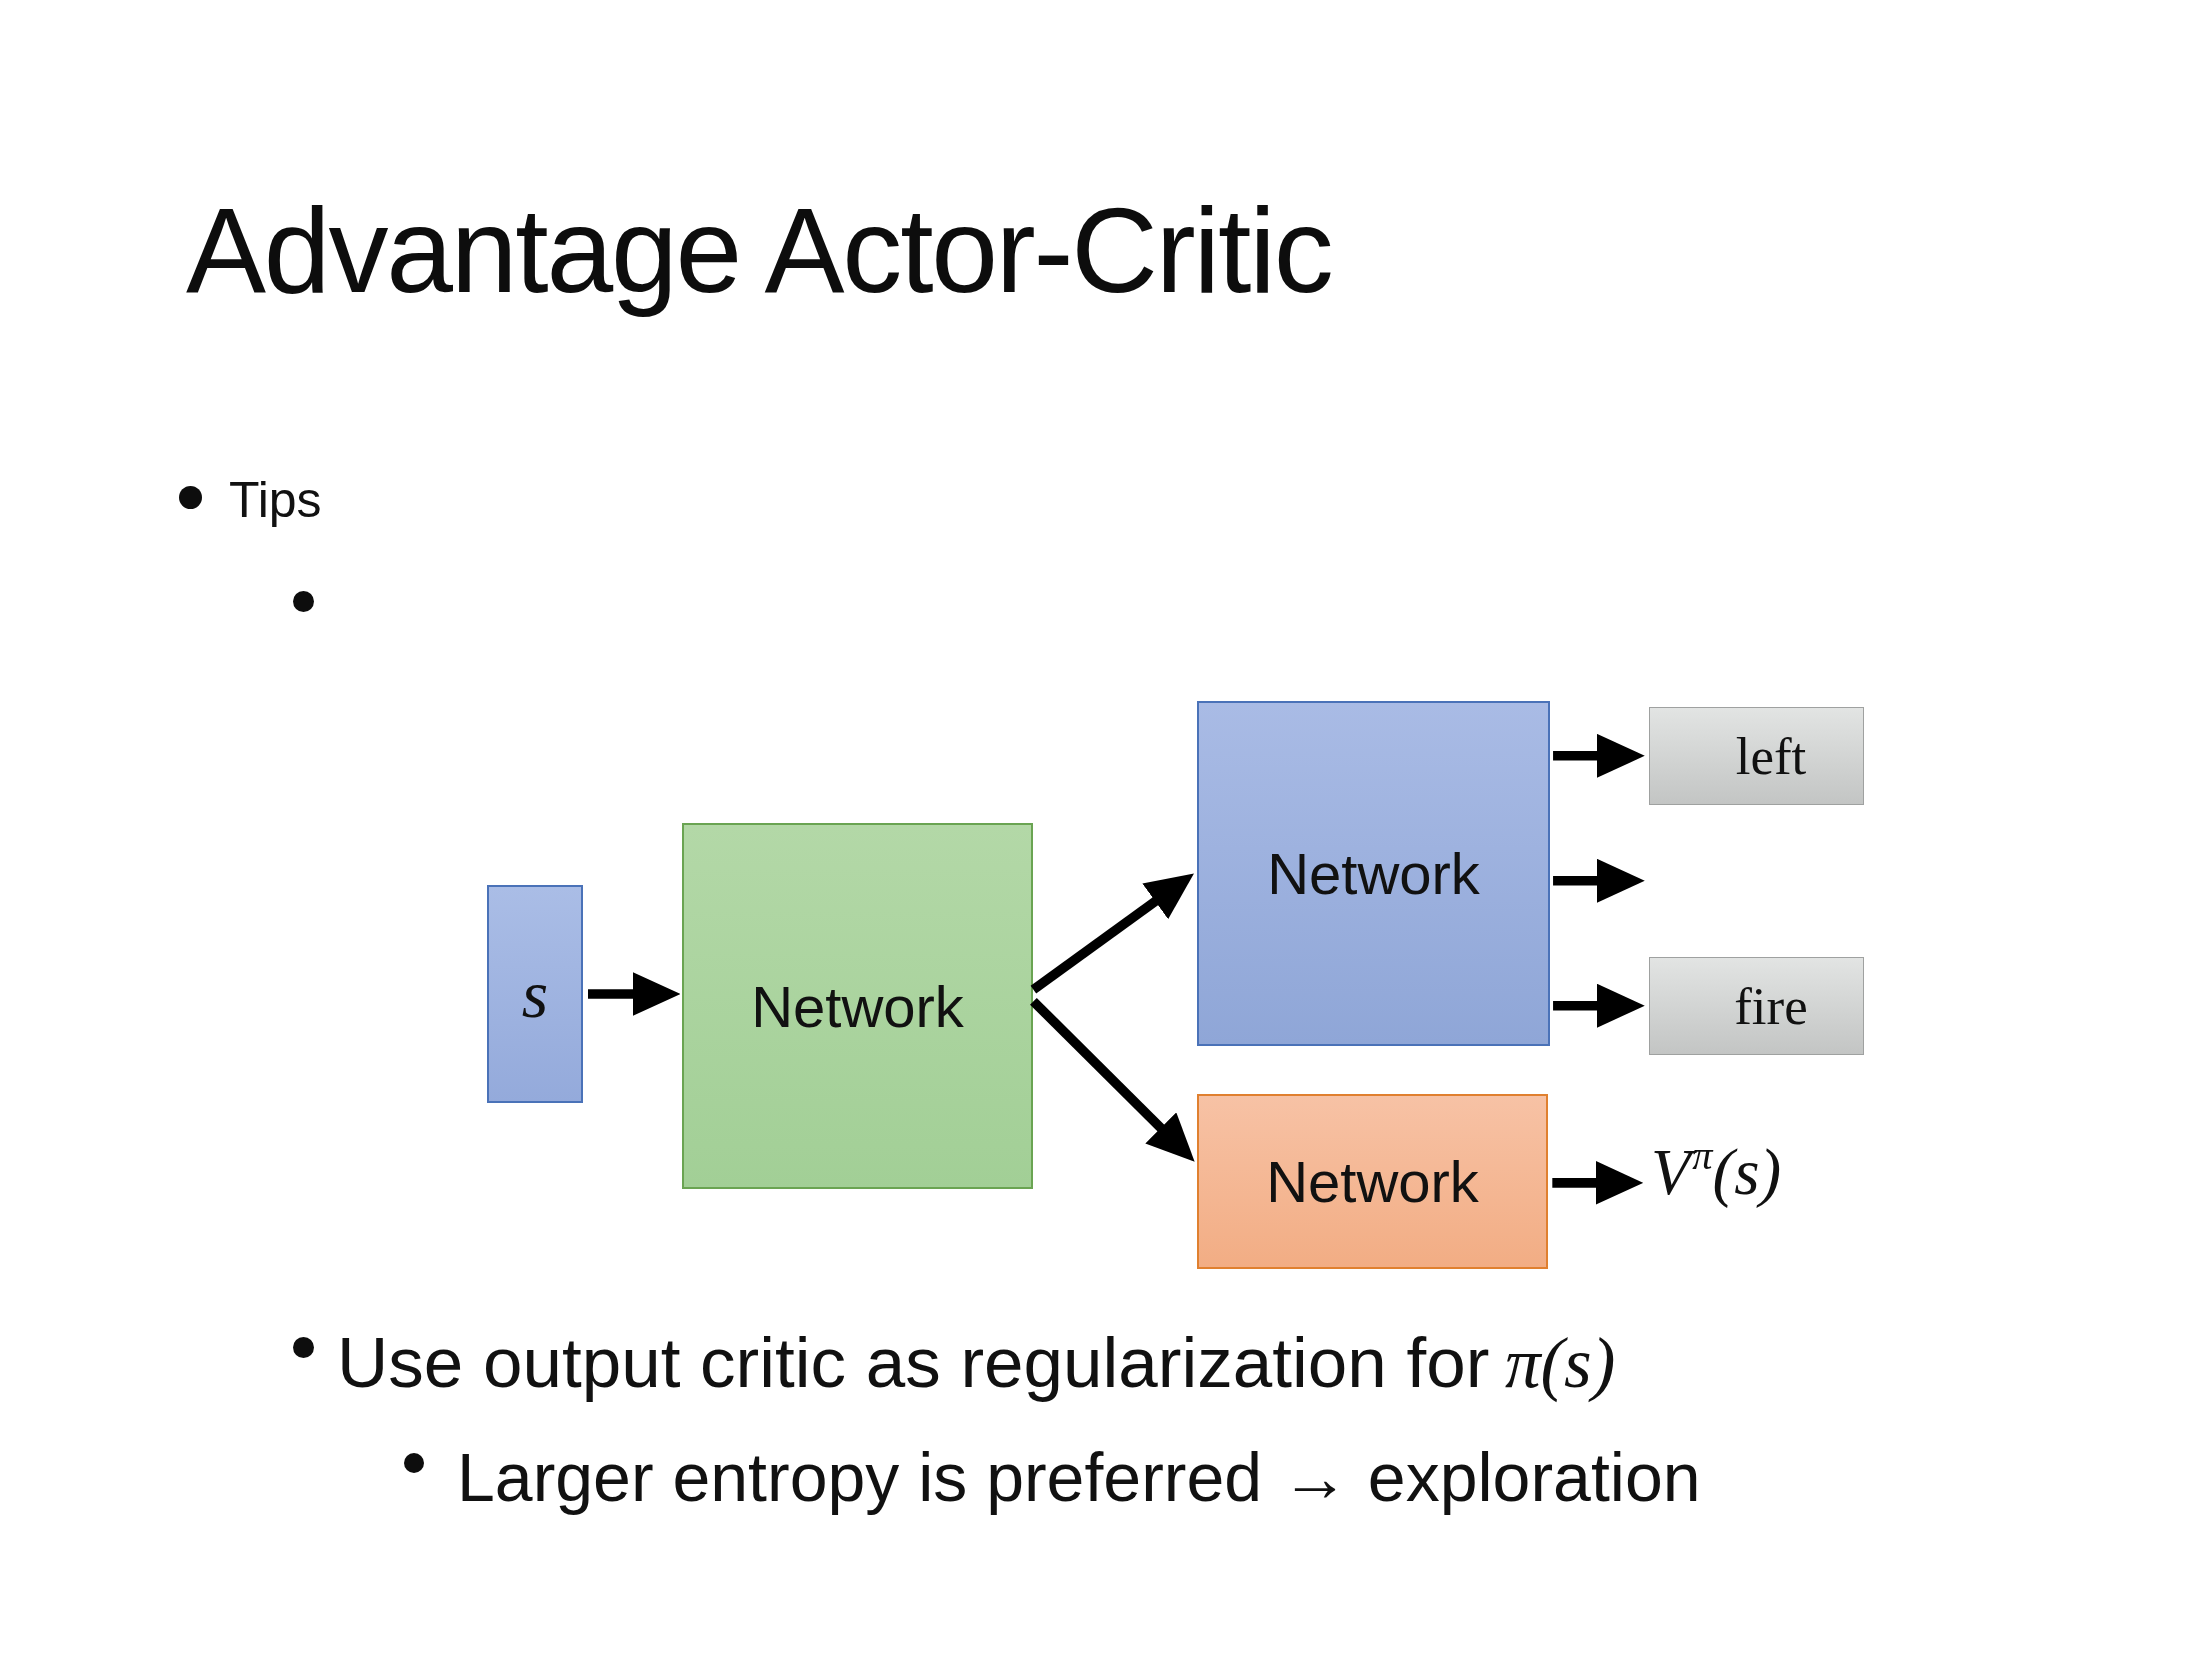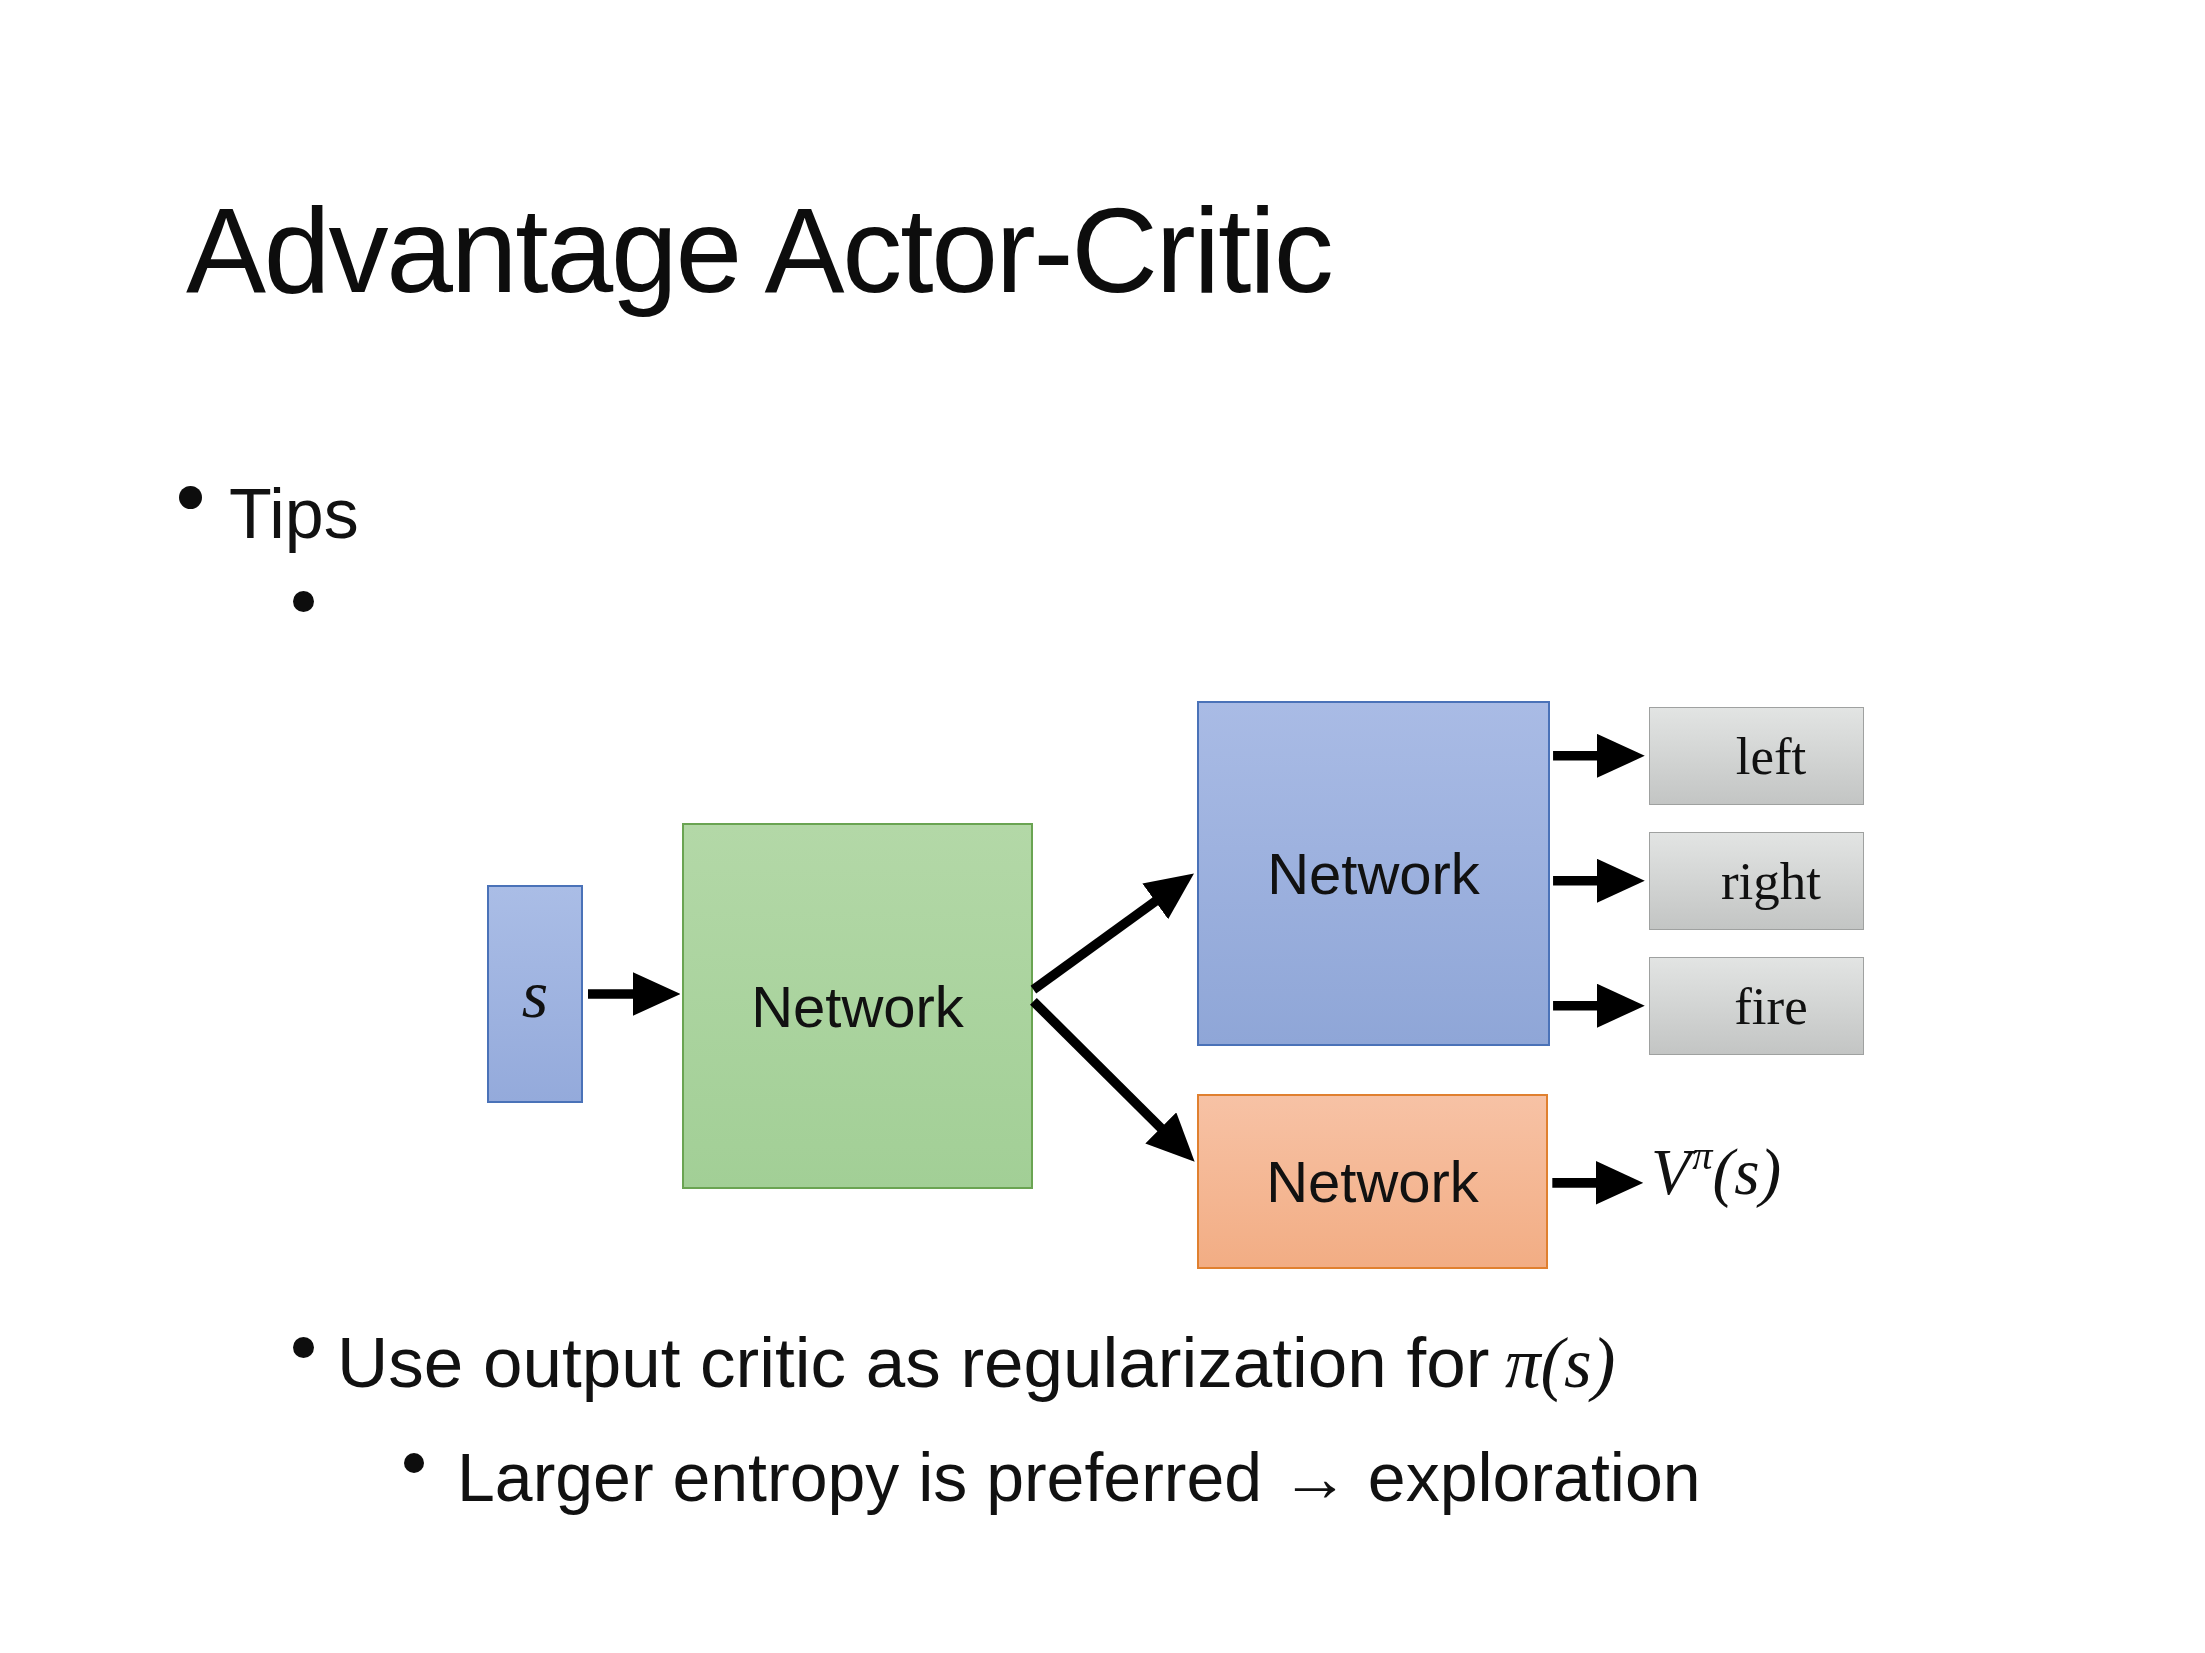--- a/index.html
+++ b/index.html
@@ -22,21 +22,21 @@
     margin:0;
     color:#0d0d0d;
     white-space:nowrap;
   }
   .dot{
     position:absolute;
     background:#0d0d0d;
     border-radius:50%;
   }
   .txt{white-space:nowrap;line-height:1.42;}
-  .l1{left:229px; top:459px; font-size:70px;}
+  .l1{left:229px; top:459px; font-size:50px;}
   .l2a{left:337px; top:563px; font-size:71px;}
   .l2b{left:337px; top:1307px; font-size:71px;}
   .l3{left:457px; top:1423px; font-size:68px;}
   .math{
     font-family:"Liberation Serif", serif;
     font-style:italic;
     margin-left:0.22em;
   }
   .mid{margin-left:0.38em;}
   .supv{
@@ -133,23 +133,20 @@
     <span>Network</span>
   </div>
 
   <div class="box box-critic">
     <span>Network</span>
   </div>
 
   <div class="box box-action act-left">
     <span>left</span>
   </div>
-  <div class="box box-action act-right">
-    <span>right</span>
-  </div>
   <div class="box box-action act-fire">
     <span>fire</span>
   </div>
 
   <div class="abs value-out">
     <span>V</span><span class="supv">π</span><span>(s)</span>
   </div>
 
   <svg class="arrows" viewBox="0 0 3000 2250" xmlns="http://www.w3.org/2000/svg">
     <defs>

